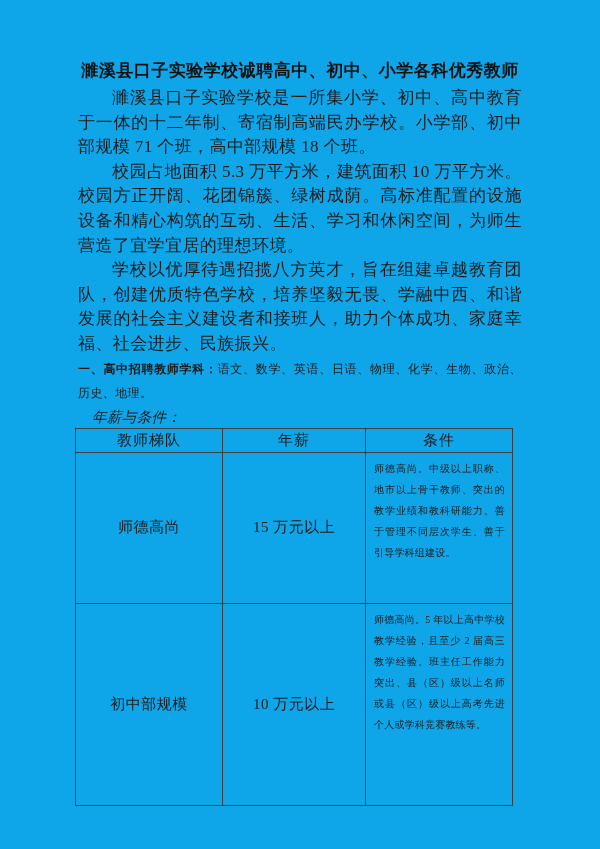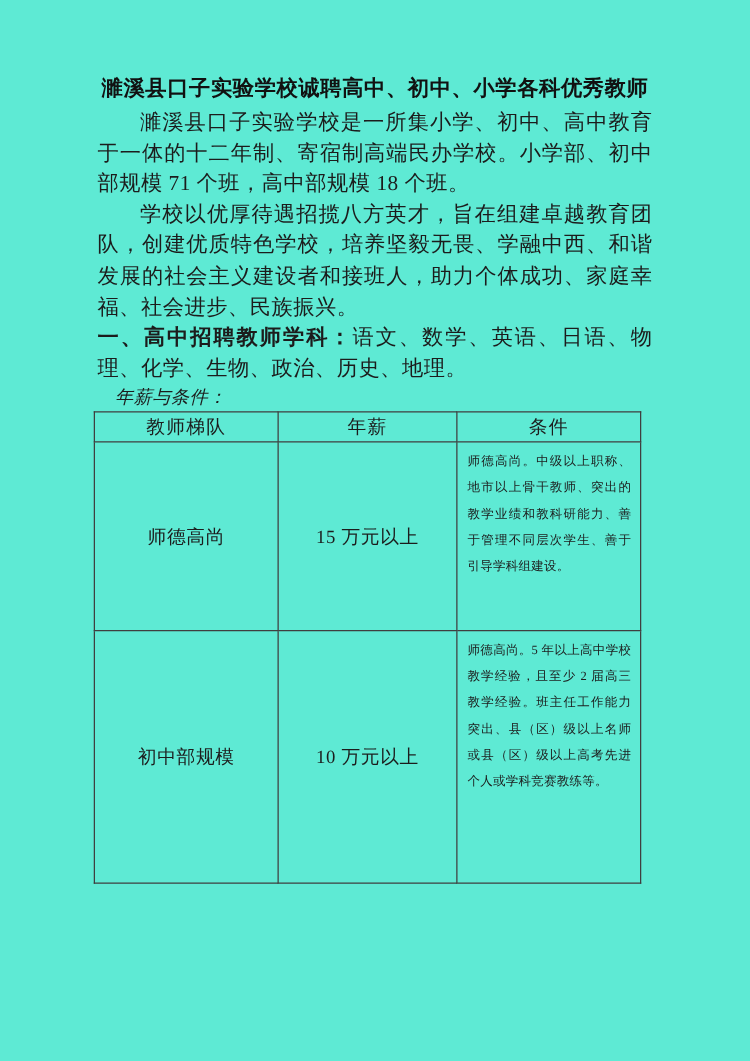--- a/index.html
+++ b/index.html
@@ -5,21 +5,21 @@
   * { margin: 0; padding: 0; box-sizing: border-box; }
   html, body { background: #ffffff; }
   body {
     font-family: "Liberation Serif", "DejaVu Serif", serif;
     color: #1c1c1c;
   }
   .page {
     position: relative;
     width: 600px;
     height: 849px;
-    background: #5eead4;
+    background: #0ea5e9;
     overflow: hidden;
   }
   .content {
     position: absolute;
     left: 78px;
     top: 58px;
     width: 444px;
   }
   .title {
     font-family: "Liberation Sans", "DejaVu Sans", sans-serif;
@@ -33,21 +33,21 @@
   }
   .body-para {
     font-size: 17px;
     line-height: 24.6px;
     text-indent: 2em;
     text-align: justify;
     text-justify: inter-ideograph;
     letter-spacing: 0.4px;
   }
   .section-heading {
-    font-size: 17px;
+    font-size: 12px;
     line-height: 24.6px;
     text-align: justify;
     text-justify: inter-ideograph;
     letter-spacing: 0.4px;
   }
   .sh-bold { font-weight: bold; }
   .table-label {
     font-size: 14.5px;
     line-height: 22px;
     letter-spacing: 0.4px;
@@ -95,20 +95,21 @@
 </style>
 </head>
 <body>
 
 <div class="page">
   <div class="content">
 
     <h1 class="title">濉溪县口子实验学校诚聘高中、初中、小学各科优秀教师</h1>
 
     <p class="body-para">濉溪县口子实验学校是一所集小学、初中、高中教育于一体的十二年制、寄宿制高端民办学校。小学部、初中部规模 71 个班，高中部规模 18 个班。</p>
+    <p class="body-para">校园占地面积 5.3 万平方米，建筑面积 10 万平方米。校园方正开阔、花团锦簇、绿树成荫。高标准配置的设施设备和精心构筑的互动、生活、学习和休闲空间，为师生营造了宜学宜居的理想环境。</p>
     <p class="body-para">学校以优厚待遇招揽八方英才，旨在组建卓越教育团队，创建优质特色学校，培养坚毅无畏、学融中西、和谐发展的社会主义建设者和接班人，助力个体成功、家庭幸福、社会进步、民族振兴。</p>
 
     <p class="section-heading"><span class="sh-bold">一、高中招聘教师学科：</span><span>语文、数学、英语、日语、物理、化学、生物、政治、历史、地理。</span></p>
 
     <p class="table-label">年薪与条件：</p>
 
     <table class="salary-table">
       <colgroup>
         <col class="col-tier">
         <col class="col-salary">

